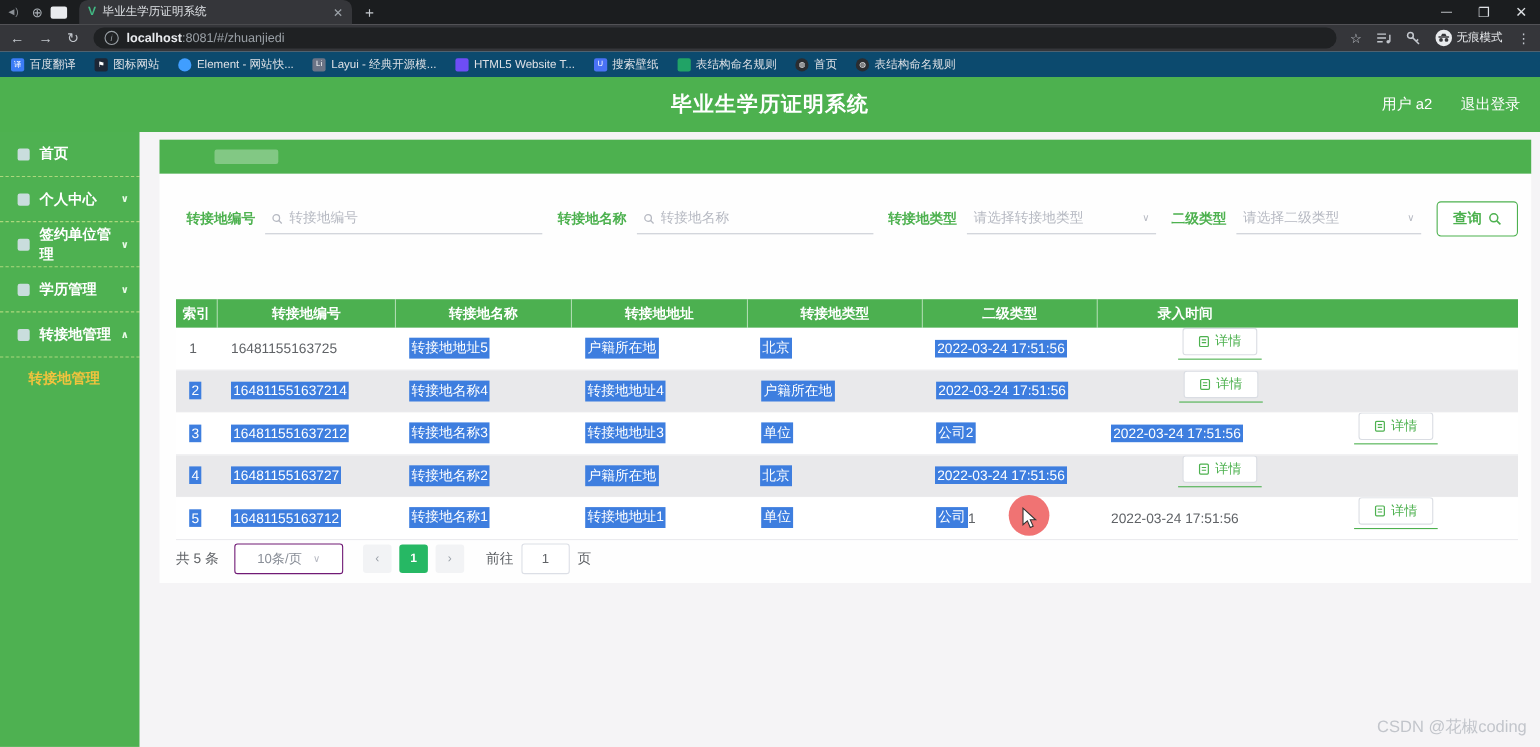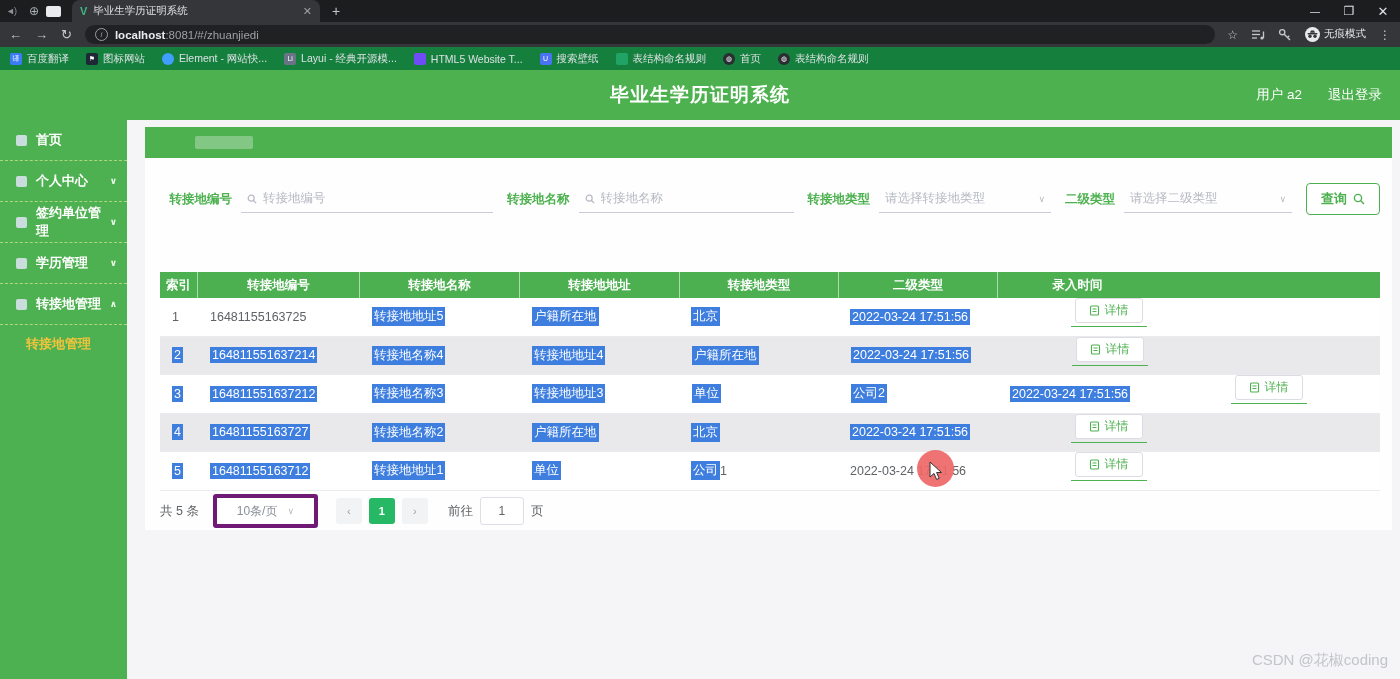--- a/index.html
+++ b/index.html
@@ -25,21 +25,21 @@
   .navic{color:#c3c7cd;font-size:13px;margin-right:13px;}
   .urlpill{flex:1;height:19px;background:#1f2123;border-radius:10px;display:flex;align-items:center;padding:0 10px;margin-right:12px;min-width:0;}
   .info-i{width:11px;height:11px;border:1px solid #9aa0a6;border-radius:50%;color:#9aa0a6;font-size:8px;display:flex;align-items:center;justify-content:center;margin-right:7px;flex:none;font-style:italic;}
   .url-host{color:#e8eaed;font-size:11.5px;font-weight:bold;}
   .url-rest{color:#9aa0a6;font-size:11.5px;}
   .bar-right{display:flex;align-items:center;gap:13px;}
   .bar-right .ic{color:#c3c7cd;font-size:12px;display:flex;align-items:center;}
   .incog{display:flex;gap:4px;font-family:Liberation Mono, monospace;}
   .incog-circle{width:15px;height:15px;border-radius:50%;background:#e8eaed;display:flex;align-items:center;justify-content:center;}
   .incog-label{color:#e8eaed;font-size:10.5px;}
-  .bookmarksbar{position:absolute;top:47px;left:0;right:0;height:23px;background:#15803d;display:flex;align-items:center;padding:0 10px;gap:17px;}
+  .bookmarksbar{position:absolute;top:47px;left:0;right:0;height:23px;background:#0c4a6e;display:flex;align-items:center;padding:0 10px;gap:17px;}
   .bm{display:flex;align-items:center;gap:5px;color:#dde0e5;font-size:10.5px;white-space:nowrap;}
   .bm-ic{width:12px;height:12px;border-radius:2px;display:flex;align-items:center;justify-content:center;color:#fff;font-size:7px;flex:none;}
   .bm-ic.circle{border-radius:50%;}
   
   .appheader{position:absolute;top:70px;left:0;right:0;height:50px;background:#4db14f;}
   .apptitle{position:absolute;left:0;right:0;top:0;height:50px;display:flex;align-items:center;justify-content:center;color:#fff;font-size:19px;font-weight:bold;letter-spacing:1px;}
   .header-links{position:absolute;right:18px;top:0;height:50px;display:flex;align-items:center;gap:26px;color:#fff;font-size:13.5px;}
   
   .sidebar{position:absolute;left:0;top:120px;bottom:0;width:127px;background:#4eb151;}
   .side-item{height:41px;display:flex;align-items:center;padding:0 10px 0 16px;border-bottom:1px dashed rgba(248,248,160,0.55);color:#fff;font-size:13px;font-weight:bold;box-sizing:border-box;}
@@ -67,21 +67,21 @@
   .tr{display:flex;height:37.5px;background:#fff;border-bottom:1px solid #ebebee;}
   .tr.striped{background:#e9e9eb;}
   .td{display:flex;align-items:center;padding-left:12px;font-size:12.5px;color:#5f6266;box-sizing:border-box;white-space:nowrap;overflow:hidden;}
   .td.op{padding-left:0;flex-direction:column;}
   .seg.sel{background:#3e7edf;color:#fff;padding:1px 2px;}
   .detailbtn{display:flex;align-items:center;gap:5px;height:25px;border:1px solid #dadde3;border-radius:3px;background:#fff;color:#4db14f;font-size:12px;padding:0 13px;}
   .detail-underline{width:76px;height:1px;background:#4db14f;margin-top:3px;}
   
   .pager{position:absolute;left:15px;top:336px;display:flex;align-items:center;font-size:12.5px;color:#5f6266;}
   .pgap{margin-left:14px;}
-  .psize{width:97px;height:26px;border:4px solid #701a75;border-radius:3px;background:#fff;display:flex;align-items:center;justify-content:center;gap:10px;font-size:12px;color:#8a8f98;}
+  .psize{width:97px;height:26px;border:1px solid #701a75;border-radius:3px;background:#fff;display:flex;align-items:center;justify-content:center;gap:10px;font-size:12px;color:#8a8f98;}
   .pbtn{width:26px;height:26px;border-radius:3px;background:#f2f3f5;color:#9aa0a8;display:flex;align-items:center;justify-content:center;font-size:11px;margin-left:7px;}
   .pbtn.active{background:#26b864;color:#fff;font-weight:bold;}
   .goto{margin-left:20px;display:flex;align-items:center;gap:7px;}
   .goto-input{width:42px;height:26px;border:1px solid #dcdfe6;border-radius:3px;background:#fff;display:flex;align-items:center;justify-content:center;font-size:12px;color:#5f6266;}
   
   .cursor-circle{position:absolute;left:917px;top:450px;width:37px;height:37px;border-radius:50%;background:rgba(239,103,103,0.92);}
   .cursor-arrow{position:absolute;left:929px;top:461px;}
   .watermark{position:absolute;right:12px;bottom:9px;color:#c2c5cb;font-size:15px;}
 </style>
 </head>
@@ -418,20 +418,23 @@
             </div>
           </div>
           <div class="tr">
             <div class="td" style="width: 38px;">
               <span class="seg sel">5</span>
             </div>
             <div class="td" style="width: 162px;">
               <span class="seg sel">16481155163712</span>
             </div>
             <div class="td" style="width: 160px;">
+              <span class="seg sel">转接地名称1</span>
+            </div>
+            <div class="td" style="width: 160px;">
               <span class="seg sel">转接地地址1</span>
             </div>
             <div class="td" style="width: 159px;">
               <span class="seg sel">单位</span>
             </div>
             <div class="td" style="width: 159px;">
               <span class="seg sel">公司</span>
               <span class="seg">1</span>
             </div>
             <div class="td" style="width: 159px;">

